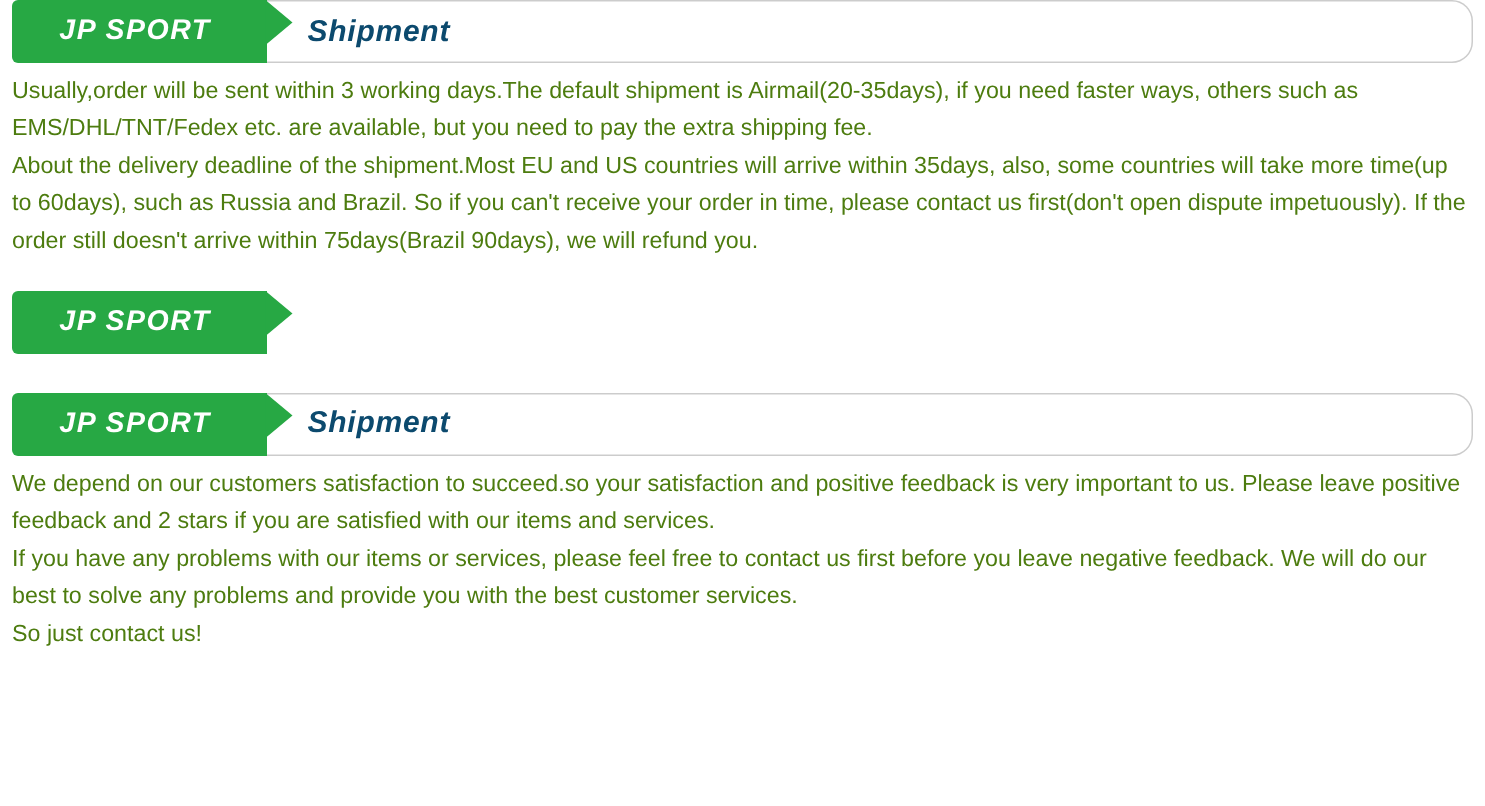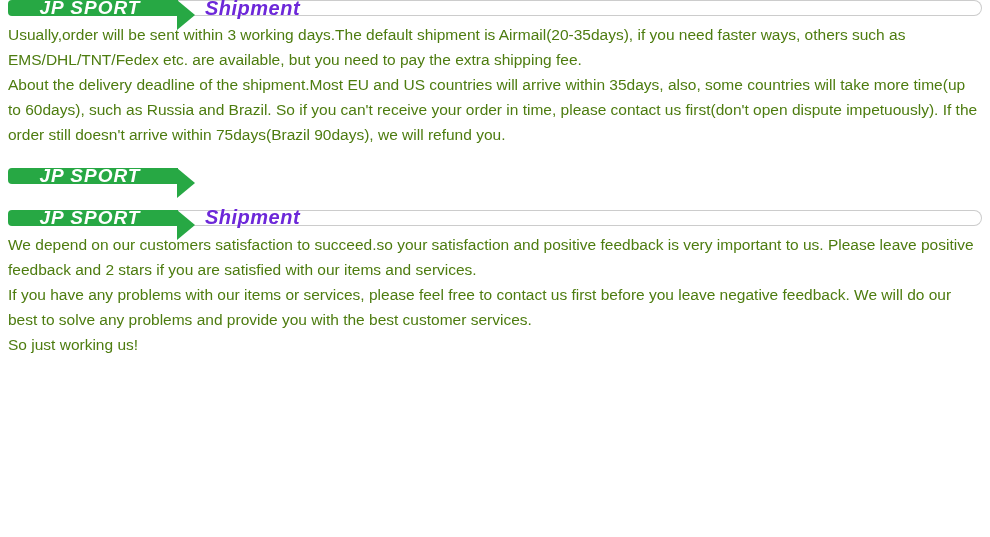--- a/index.html
+++ b/index.html
@@ -20,21 +20,21 @@
     position: relative;
     box-sizing: border-box;
   }
   .section {
     margin: 0 0 0 0;
   }
 
   
   .banner {
     position: relative;
-    height: 16px;
+    height: 42px;
     margin: 0 8px 0 8px;
     display: flex;
     align-items: stretch;
   }
   .banner-green {
     position: relative;
     background: #27a844;
     width: 170px;
     display: flex;
     align-items: center;
@@ -72,21 +72,21 @@
     border-top-right-radius: 14px;
     border-bottom-right-radius: 14px;
     margin-left: -18px;
     padding-left: 28px;
     display: flex;
     align-items: center;
     box-sizing: border-box;
     z-index: 1;
   }
   .banner-title {
-    color: #6d28d9;
+    color: #0c4a6e;
     font-weight: bold;
     font-size: 20px;
     font-style: italic;
     letter-spacing: 0.5px;
     white-space: nowrap;
   }
 
   
   .body-text {
     padding: 6px 8px 0 8px;
@@ -141,17 +141,17 @@
         <span class="brand">JP  SPORT</span>
       </div>
       <div class="banner-arrow"></div>
       <div class="banner-rest">
         <span class="banner-title">Shipment</span>
       </div>
     </div>
     <div class="body-text">
       <p>We depend on our customers satisfaction to succeed.so your satisfaction and positive feedback is very important to us.  Please leave positive feedback and 2 stars if you are satisfied with our items and services.</p>
       <p> If you have any problems with our items or services, please feel free to contact us first before you leave negative feedback.  We will do our best to solve any problems and provide you with the best customer services.</p>
-      <p>So just working us!</p>
+      <p>So just contact us!</p>
     </div>
   </div>
 
 </div>
 
 </body></html>

